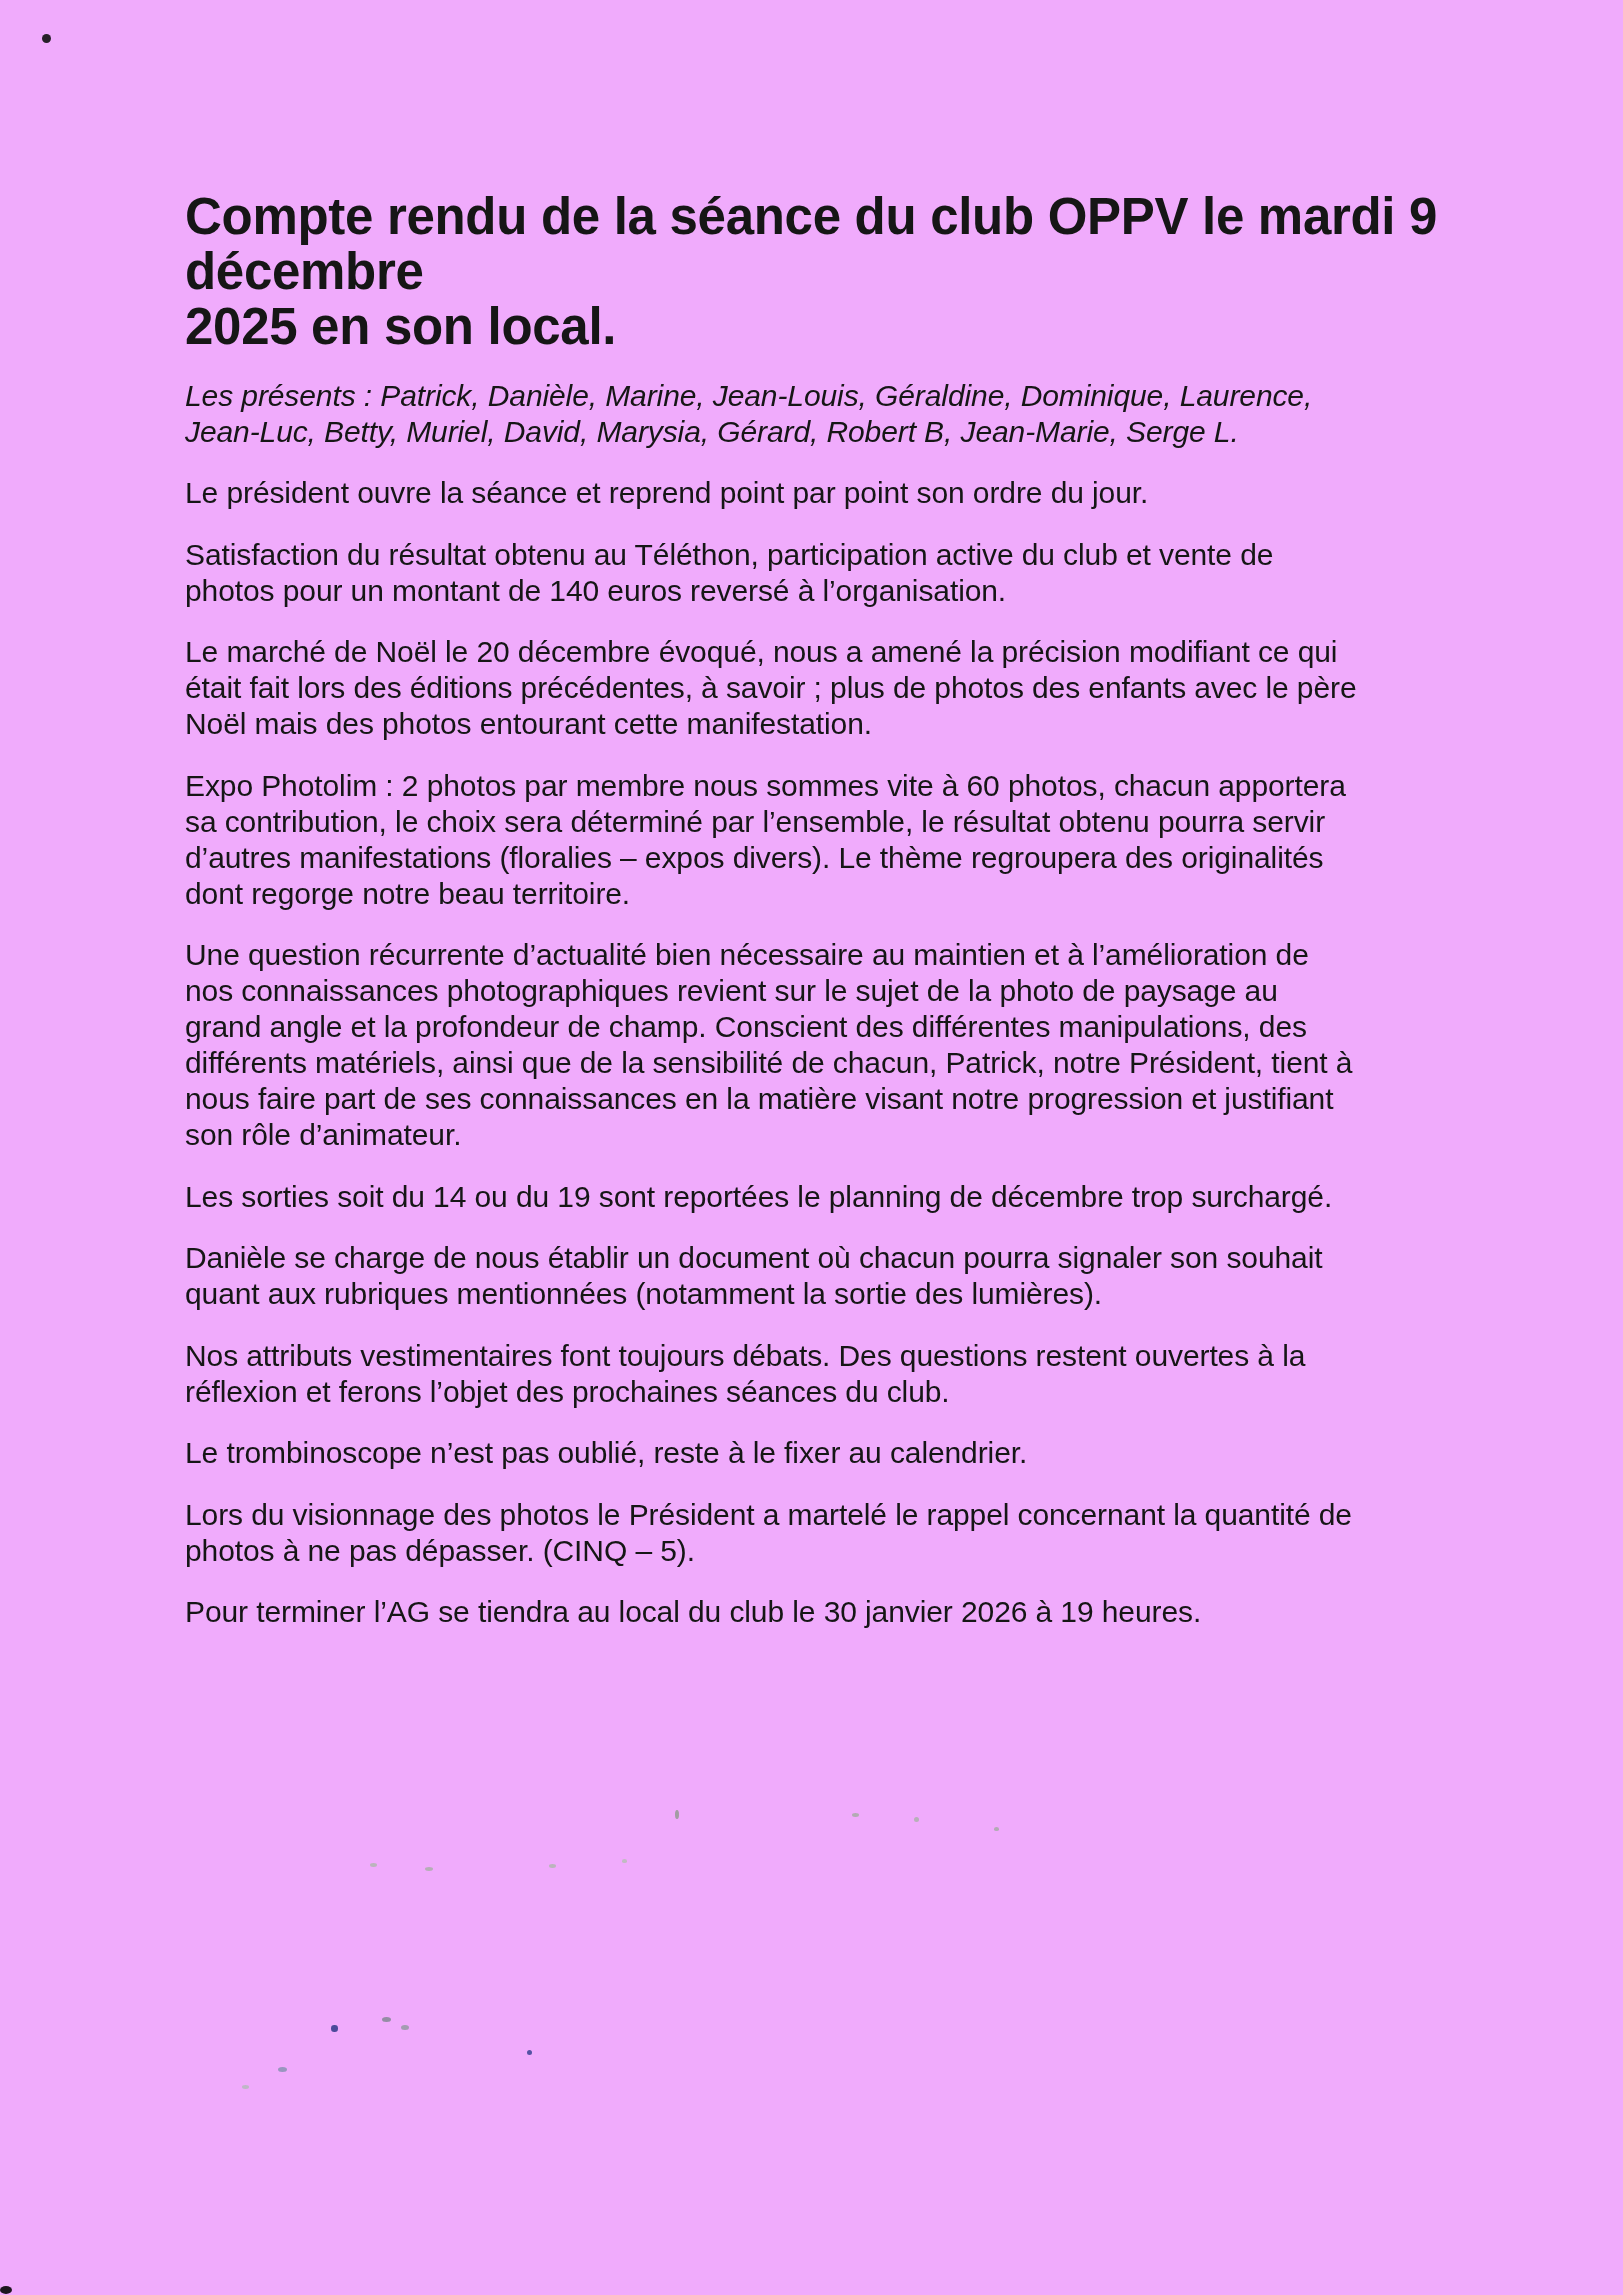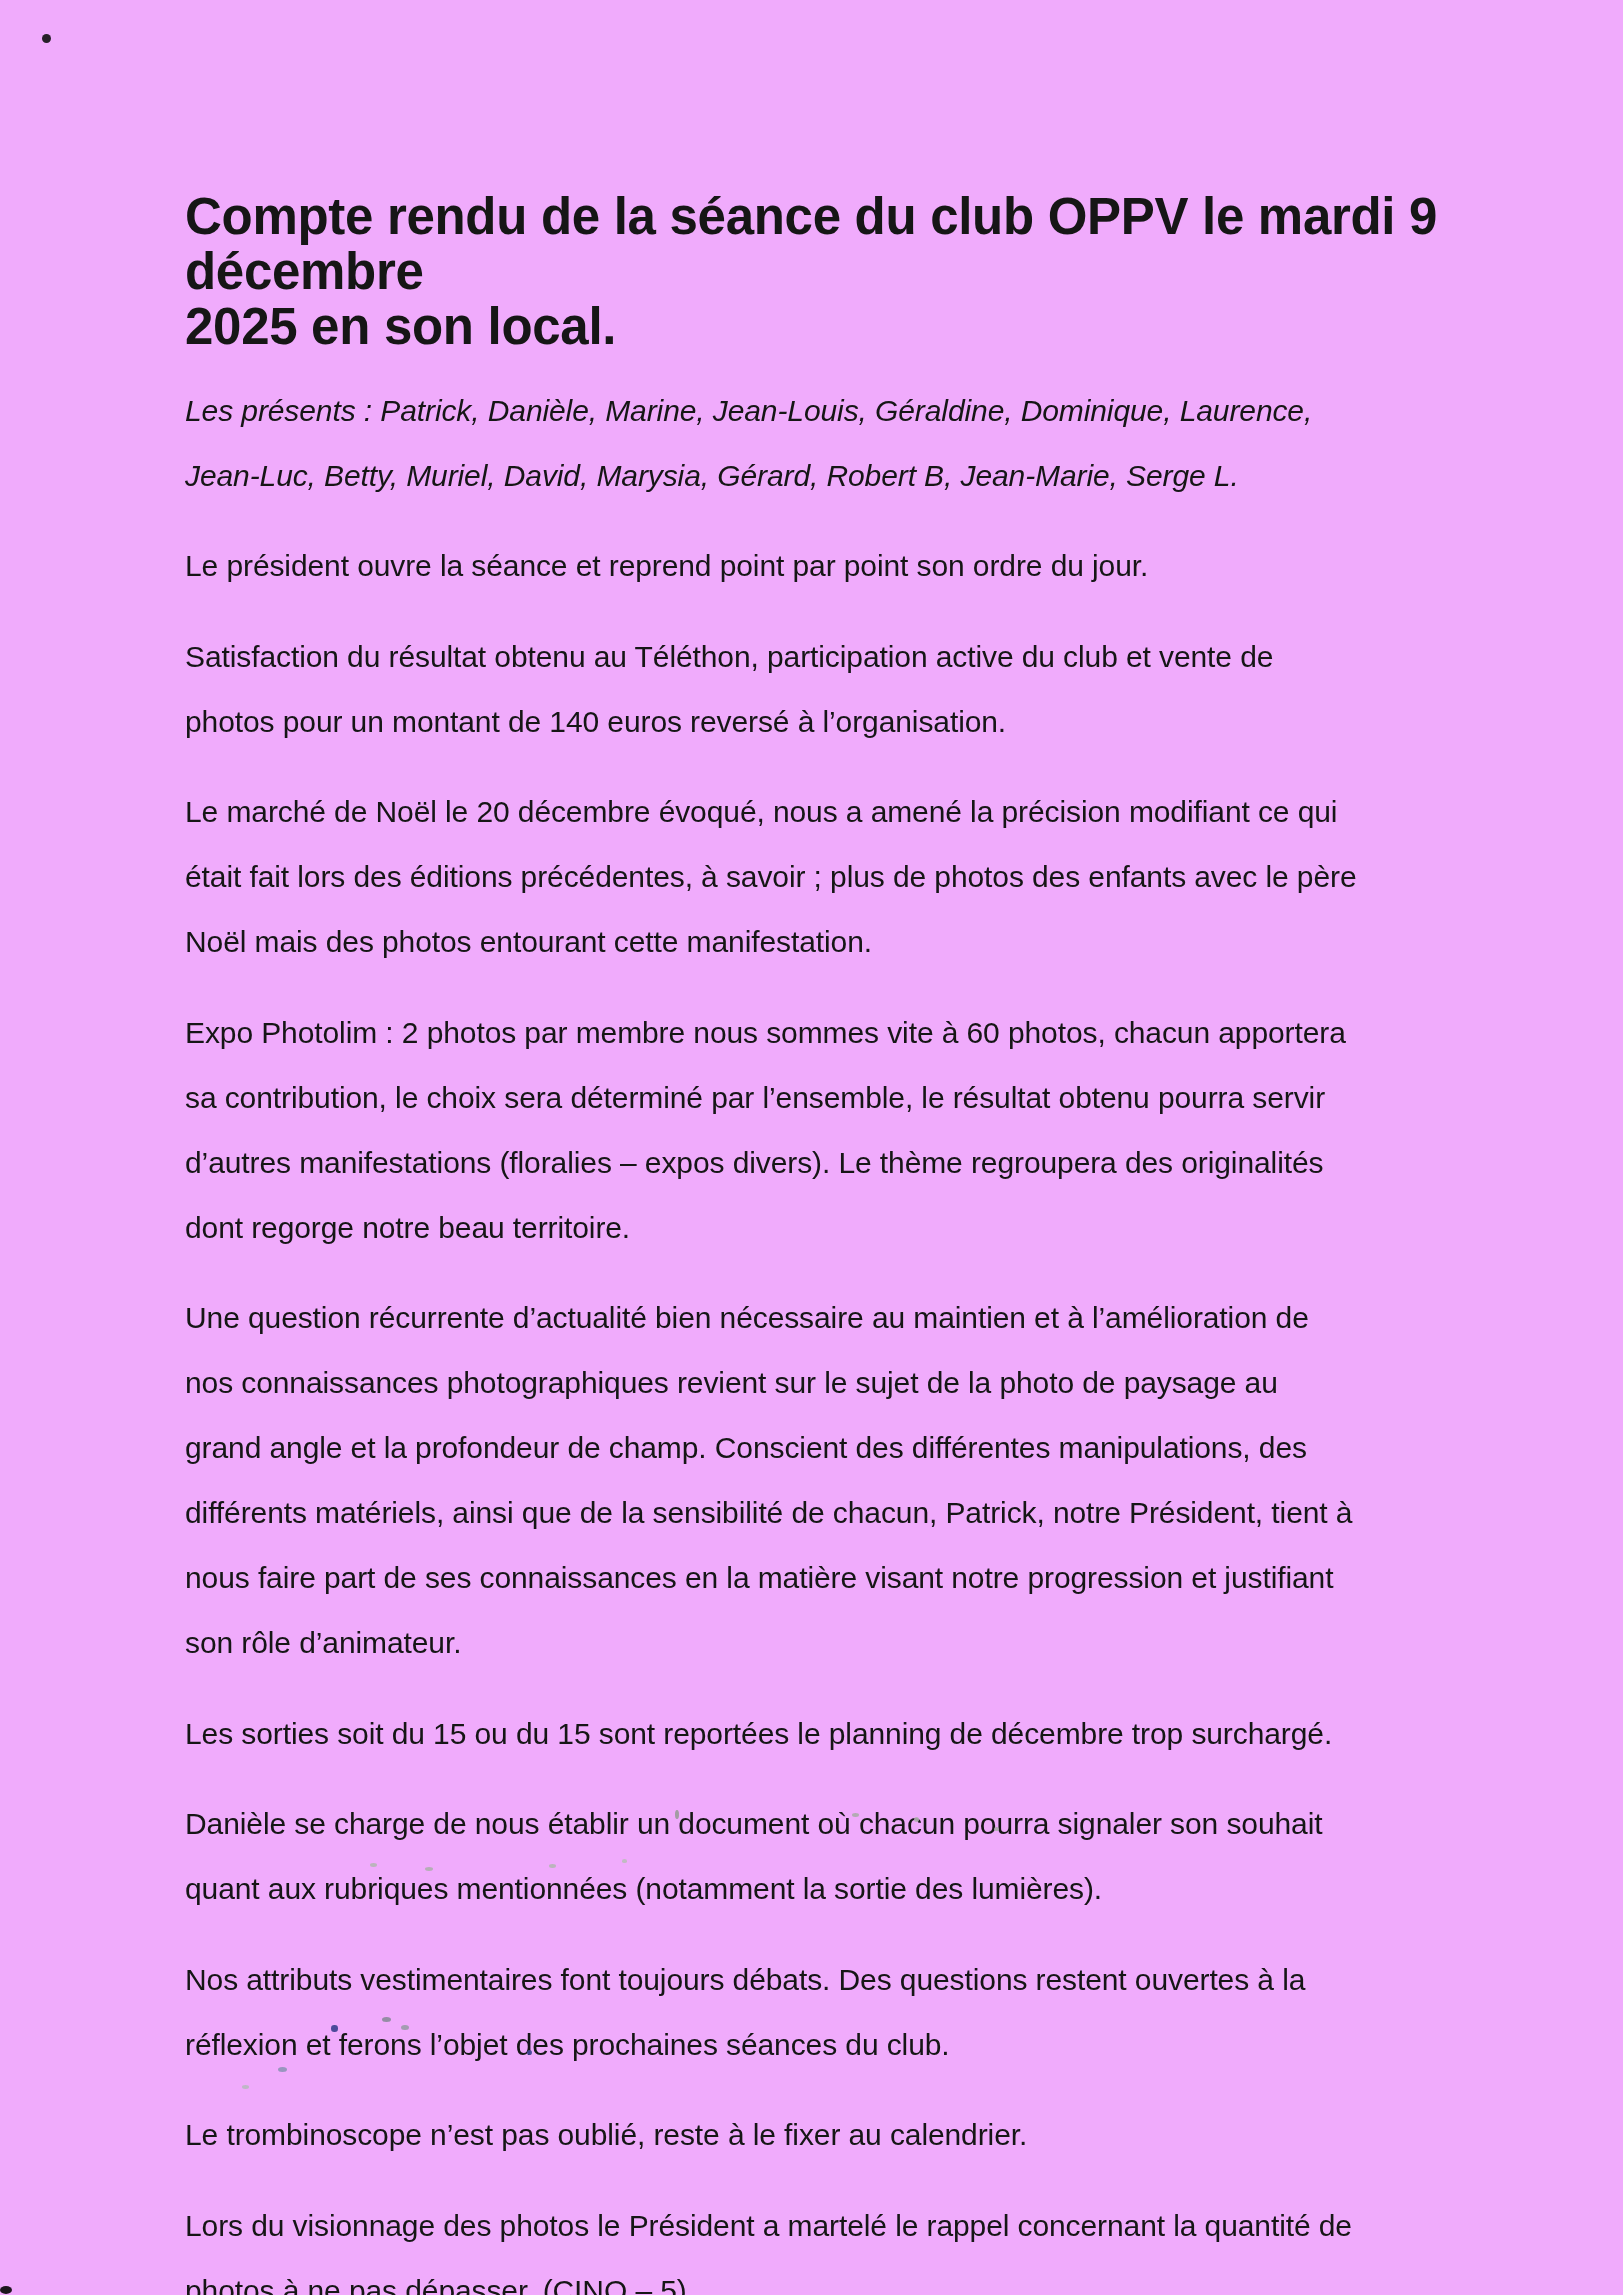--- a/index.html
+++ b/index.html
@@ -29,21 +29,21 @@
   h1.doc-title {
     font-size: 51px;
     line-height: 55px;
     font-weight: bold;
     margin: 0 0 23.6px 0;
     white-space: pre-line;
     letter-spacing: -0.3px;
   }
   p.doc-par {
     font-size: 30px;
-    line-height: 65px;
+    line-height: 36px;
     margin: 0 0 25.5px 0;
     white-space: pre-line;
     letter-spacing: -0.1px;
   }
   p.doc-par.italic {
     font-style: italic;
   }
   .artifact-layer {
     position: absolute;
     inset: 0;
@@ -73,21 +73,21 @@
     <p class="doc-par">Expo Photolim : 2 photos par membre nous sommes vite à 60 photos, chacun apportera
 sa contribution, le choix sera déterminé par l’ensemble, le résultat obtenu pourra servir
 d’autres manifestations (floralies – expos divers). Le thème regroupera des originalités
 dont regorge notre beau territoire.</p>
     <p class="doc-par">Une question récurrente d’actualité bien nécessaire au maintien et à l’amélioration de
 nos connaissances photographiques revient sur le sujet de la photo de paysage au
 grand angle et la profondeur de champ. Conscient des différentes manipulations, des
 différents matériels, ainsi que de la sensibilité de chacun, Patrick, notre Président, tient à
 nous faire part de ses connaissances en la matière visant notre progression et justifiant
 son rôle d’animateur.</p>
-    <p class="doc-par">Les sorties soit du 15 ou du 15 sont reportées le planning de décembre trop surchargé.</p>
+    <p class="doc-par">Les sorties soit du 14 ou du 19 sont reportées le planning de décembre trop surchargé.</p>
     <p class="doc-par">Danièle se charge de nous établir un document où chacun pourra signaler son souhait
 quant aux rubriques mentionnées (notamment la sortie des lumières).</p>
     <p class="doc-par">Nos attributs vestimentaires font toujours débats. Des questions restent ouvertes à la
 réflexion et ferons l’objet des prochaines séances du club.</p>
     <p class="doc-par">Le trombinoscope n’est pas oublié, reste à le fixer au calendrier.</p>
     <p class="doc-par">Lors du visionnage des photos le Président a martelé le rappel concernant la quantité de
 photos à ne pas dépasser. (CINQ – 5).</p>
     <p class="doc-par">Pour terminer l’AG se tiendra au local du club le 30 janvier 2026 à 19 heures.</p>
   </div>
   <div class="artifact-layer">

